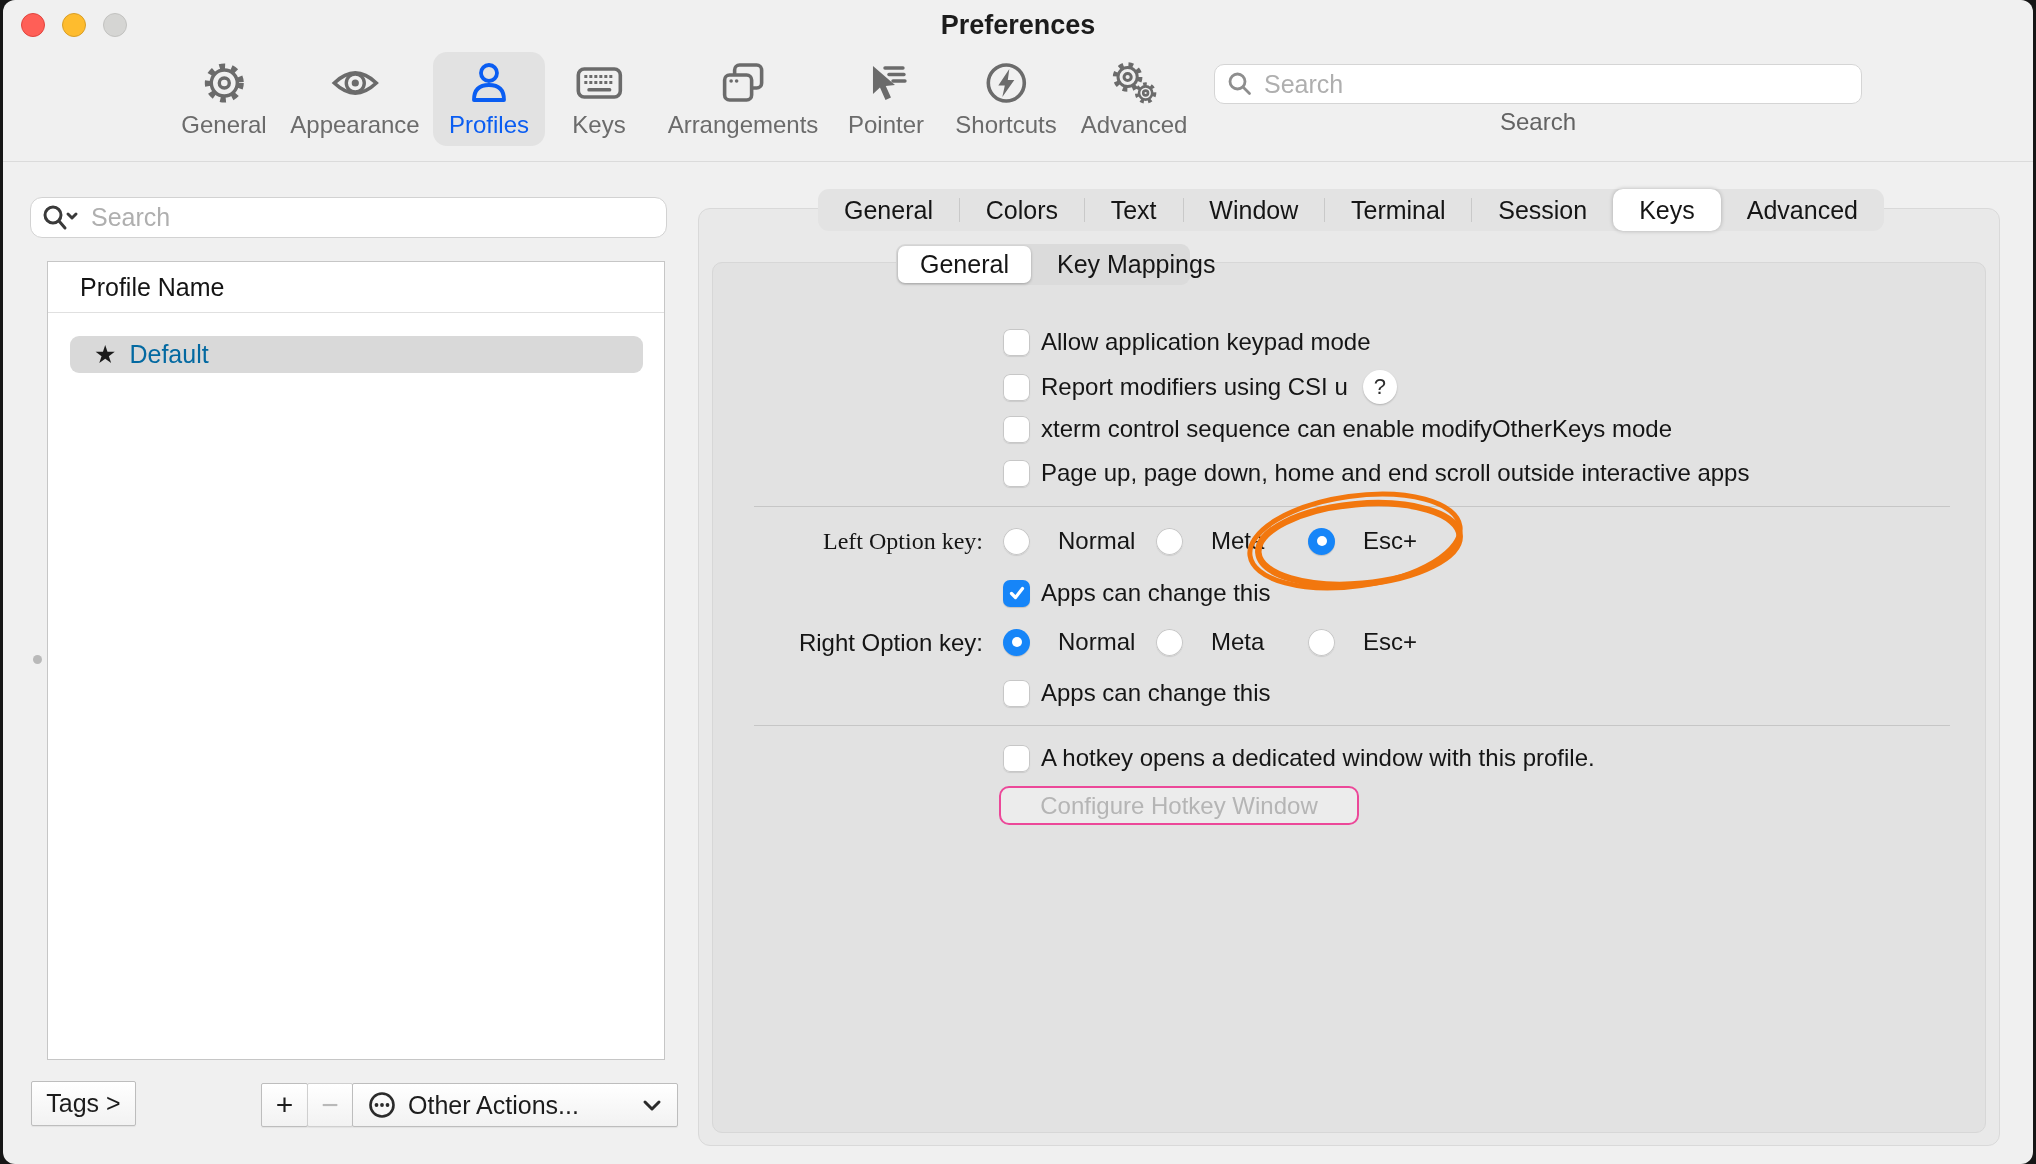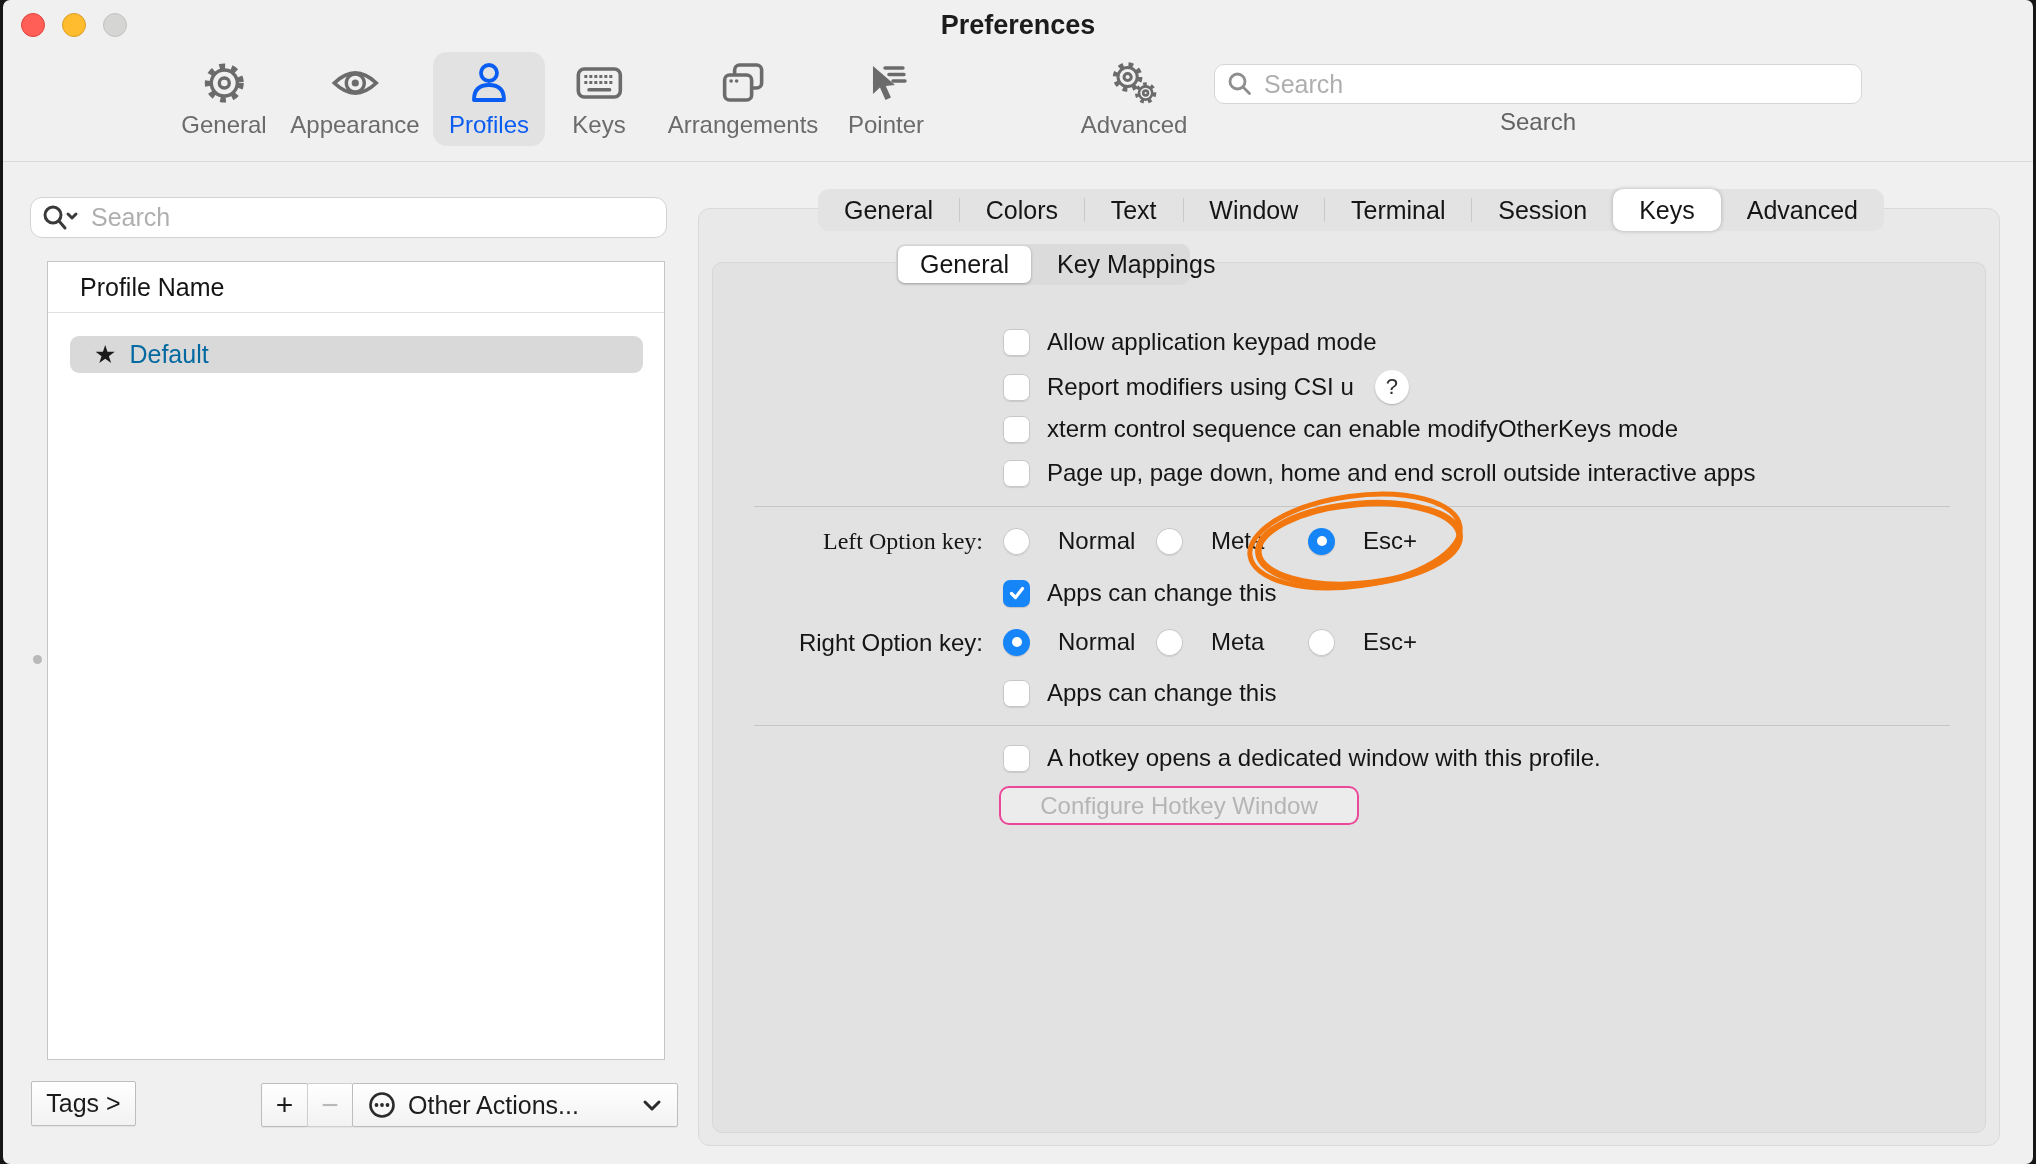--- a/index.html
+++ b/index.html
@@ -1,17 +1,17 @@
 <!DOCTYPE html>
 <html><head>
 <meta charset="utf-8">
 <style>
   html,body{margin:0;padding:0;background:#161616;font-family:"Liberation Sans","DejaVu Sans",sans-serif;}
   #stage{position:relative;width:2036px;height:1164px;overflow:hidden;}
-  #window{position:absolute;left:3px;top:0;width:2030px;height:1164px;background:#F0F0F0;border-radius:7px;overflow:hidden;}
+  #window{position:absolute;left:3px;top:0;width:2030px;height:1164px;background:#F0F0F0;border-radius:12px;overflow:hidden;}
   .abs{position:absolute;}
   
   .tl{position:absolute;top:13px;width:24px;height:24px;border-radius:50%;box-sizing:border-box;}
   .tl-red{left:18px;background:#FF5F57;border:1px solid #E0443E;}
   .tl-yellow{left:59px;background:#FEBC2E;border:1px solid #D89E27;}
   .tl-gray{left:100px;background:#D5D5D3;border:1px solid #C2C2C0;}
   .win-title{position:absolute;left:0;right:0;top:10px;text-align:center;font-size:27px;font-weight:bold;color:#1C1C1C;}
   
   .tb-item{position:absolute;top:52px;transform:translateX(-50%);display:flex;flex-direction:column;align-items:center;gap:5px;padding:8px 16px 7px;border-radius:14px;}
   .tb-item.sel{background:#E2E2E2;}
@@ -46,21 +46,21 @@
   .tabsep{width:1px;height:24px;background:#C9C9C9;}
   .seg{position:absolute;left:893px;top:244px;width:294px;height:41px;background:#DBDBDB;border-radius:9px;display:flex;align-items:center;}
   .seg-item{height:37px;margin:2px;display:flex;align-items:center;justify-content:center;font-size:25px;color:#151515;padding:0 22px;white-space:nowrap;}
   .seg-item.sel{background:#FFF;border-radius:7px;box-shadow:0 1px 3px rgba(0,0,0,0.28);font-weight:500;}
   
   .cb{width:27px;height:27px;border-radius:7px;background:#FFF;box-shadow:inset 0 0 0 1px #C7C7C7,0 1px 1px rgba(0,0,0,0.10);flex:none;display:flex;align-items:center;justify-content:center;}
   .cb.on{background:#1685F8;box-shadow:0 1px 1px rgba(0,0,0,0.15);}
   .radio{width:27px;height:27px;border-radius:50%;background:#FFF;box-shadow:inset 0 0 0 1px #C7C7C7,0 1px 1px rgba(0,0,0,0.10);flex:none;display:flex;align-items:center;justify-content:center;}
   .radio.on{background:#1685F8;box-shadow:0 1px 1px rgba(0,0,0,0.15);}
   .radio.on::after{content:"";width:10px;height:10px;border-radius:50%;background:#FFF;}
-  .cbrow{position:absolute;display:flex;align-items:center;gap:17px;}
+  .cbrow{position:absolute;display:flex;align-items:center;gap:11px;}
   .cbl{font-size:24px;color:#151515;white-space:nowrap;}
   .help{width:34px;height:34px;border-radius:50%;background:#FFF;box-shadow:0 1px 2px rgba(0,0,0,0.22);display:flex;align-items:center;justify-content:center;font-size:22px;color:#2E2E2E;margin-left:4px;}
   .divider{position:absolute;left:751px;width:1196px;height:1px;background:#C6C6C6;}
   .optlabel{position:absolute;width:300px;text-align:right;font-size:24px;color:#151515;left:680px;white-space:nowrap;}
   .radgrp{position:absolute;display:flex;align-items:center;gap:28px;}
   .cfg-btn{position:absolute;left:996px;top:786px;width:360px;height:39px;background:#ECECEC;border:2px solid #ec4899;border-radius:10px;box-sizing:border-box;display:flex;align-items:center;justify-content:center;font-size:24px;color:#B5B5B5;}
   svg{display:block;}
 </style>
 </head>
 <body>
@@ -142,20 +142,29 @@
             <g stroke="#6B6B6B" stroke-width="3.4" stroke-linecap="round">
               <line x1="22" y1="8" x2="40" y2="8"></line>
               <line x1="26" y1="14.5" x2="41" y2="14.5"></line>
               <line x1="30" y1="21" x2="42" y2="21"></line>
             </g>
             <path d="M10 6 L10 34 L17 27.5 L22.5 40 L28 37.5 L22.8 26 L32 25 Z" fill="#6B6B6B"></path>
           </svg>
     </span>
     <span class="tb-label">Pointer</span>
   </div>
+  <div class="tb-item" style="left:1003px">
+    <span>
+      <svg width="46" height="46" viewBox="0 0 46 46">
+            <circle cx="23" cy="23" r="18" fill="none" stroke="#6B6B6B" stroke-width="3.6"></circle>
+            <path d="M26 9 L15 25.5 L21.5 25.5 L19 37 L31 20 L24.5 20 Z" fill="#6B6B6B"></path>
+          </svg>
+    </span>
+    <span class="tb-label">Shortcuts</span>
+  </div>
   <div class="tb-item" style="left:1131px">
     <span>
       <svg width="50" height="46" viewBox="0 0 50 46">
             <circle cx="19" cy="17" r="12" fill="none" stroke="#6B6B6B" stroke-width="5.6" stroke-dasharray="4.5 5"></circle>
             <circle cx="19" cy="17" r="9.6" fill="none" stroke="#6B6B6B" stroke-width="3"></circle>
             <circle cx="19" cy="17" r="3.6" fill="none" stroke="#6B6B6B" stroke-width="3"></circle>
             <circle cx="37" cy="33" r="8.4" fill="none" stroke="#6B6B6B" stroke-width="4.6" stroke-dasharray="3.4 4"></circle>
             <circle cx="37" cy="33" r="6.6" fill="none" stroke="#6B6B6B" stroke-width="2.6"></circle>
             <circle cx="37" cy="33" r="2.4" fill="none" stroke="#6B6B6B" stroke-width="2.6"></circle>
           </svg>

